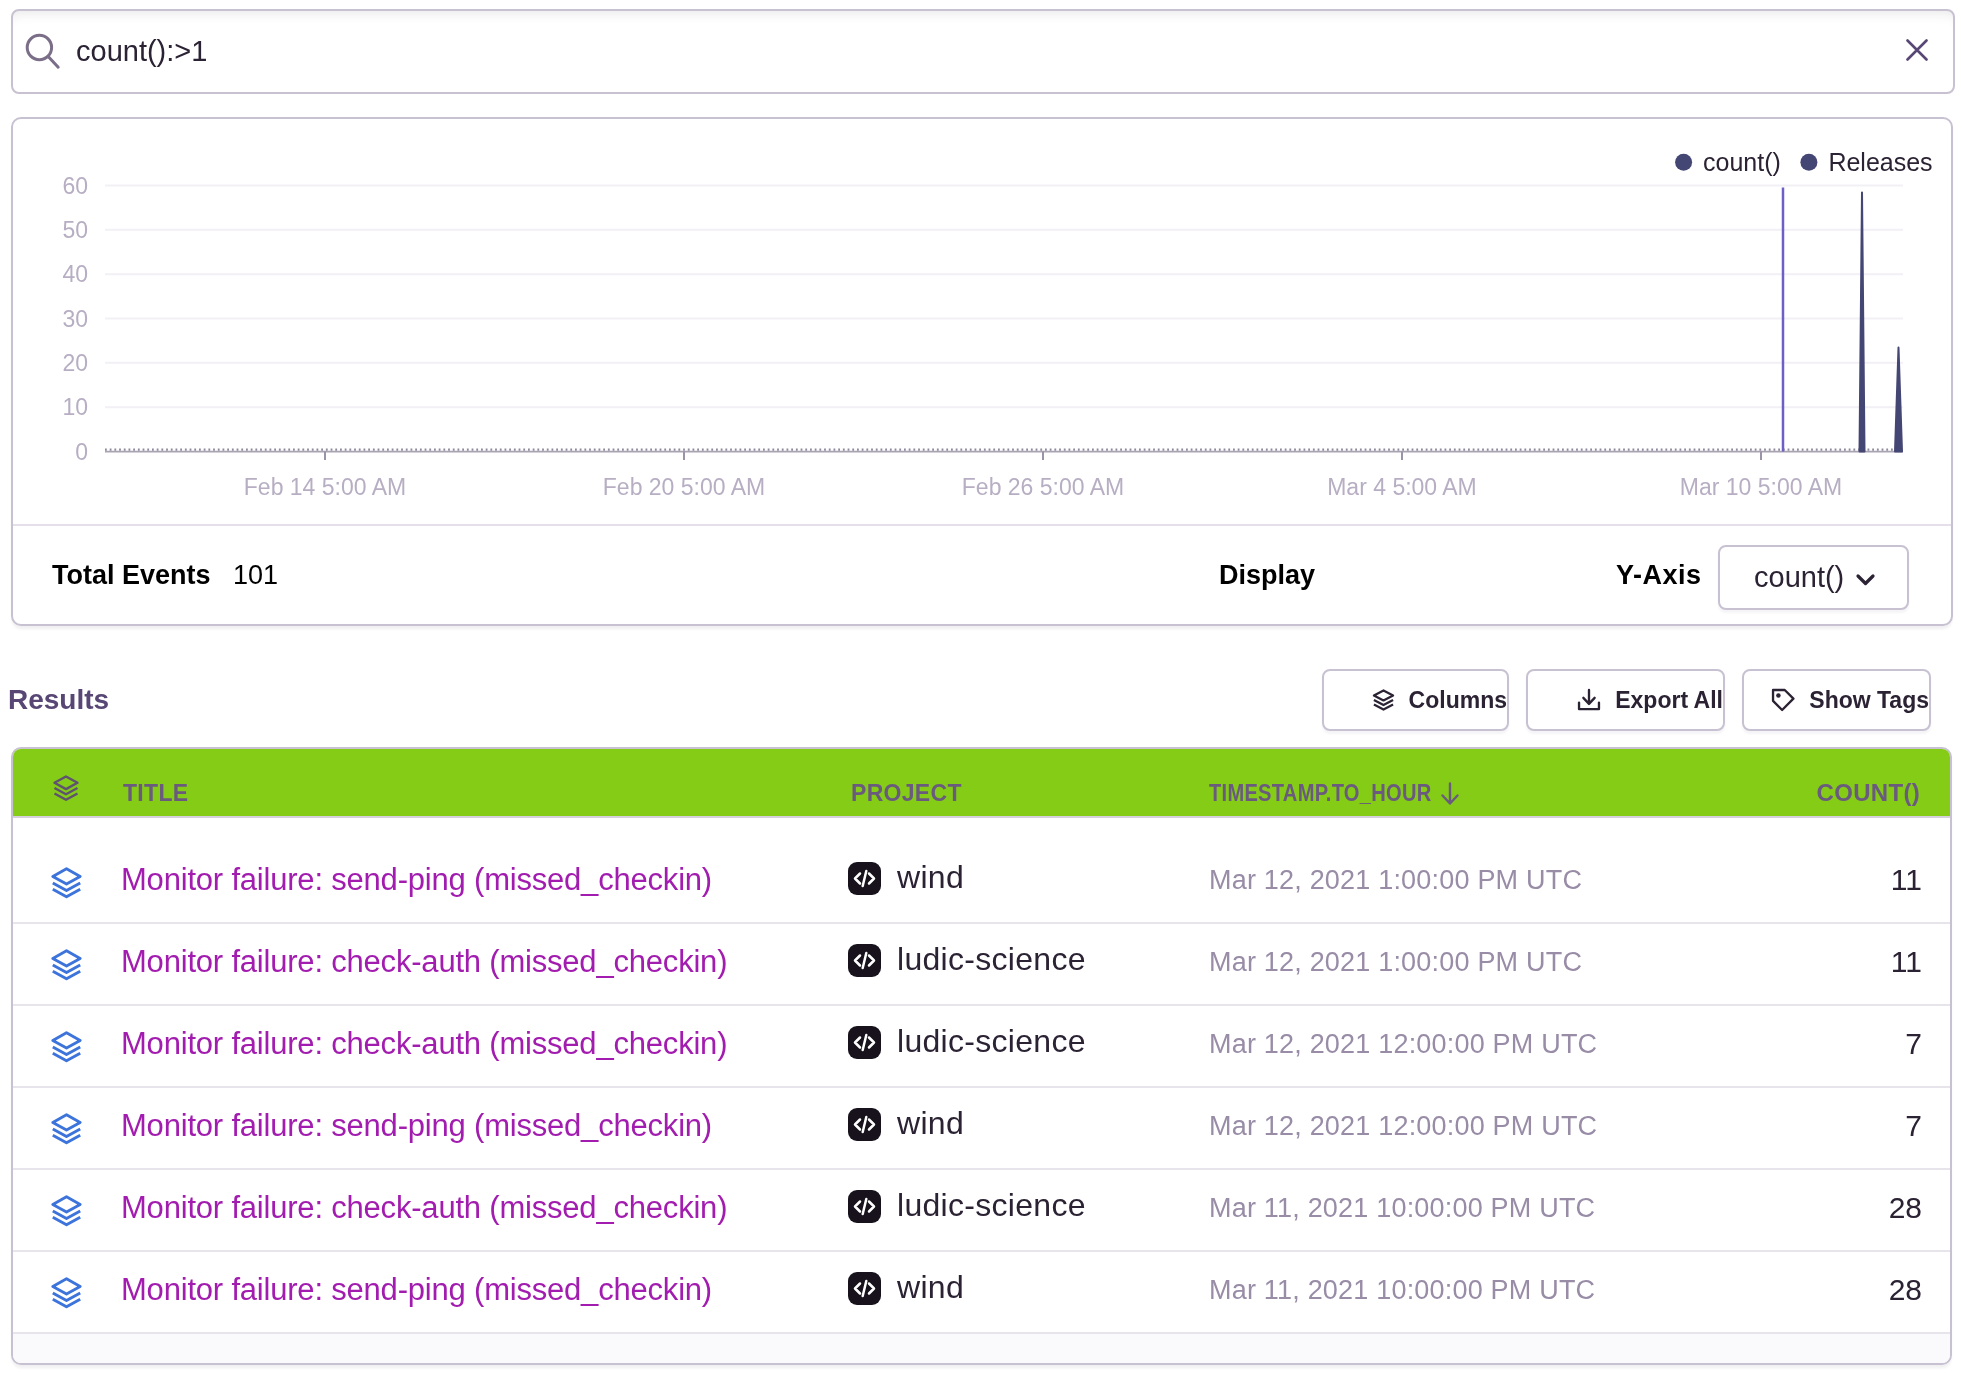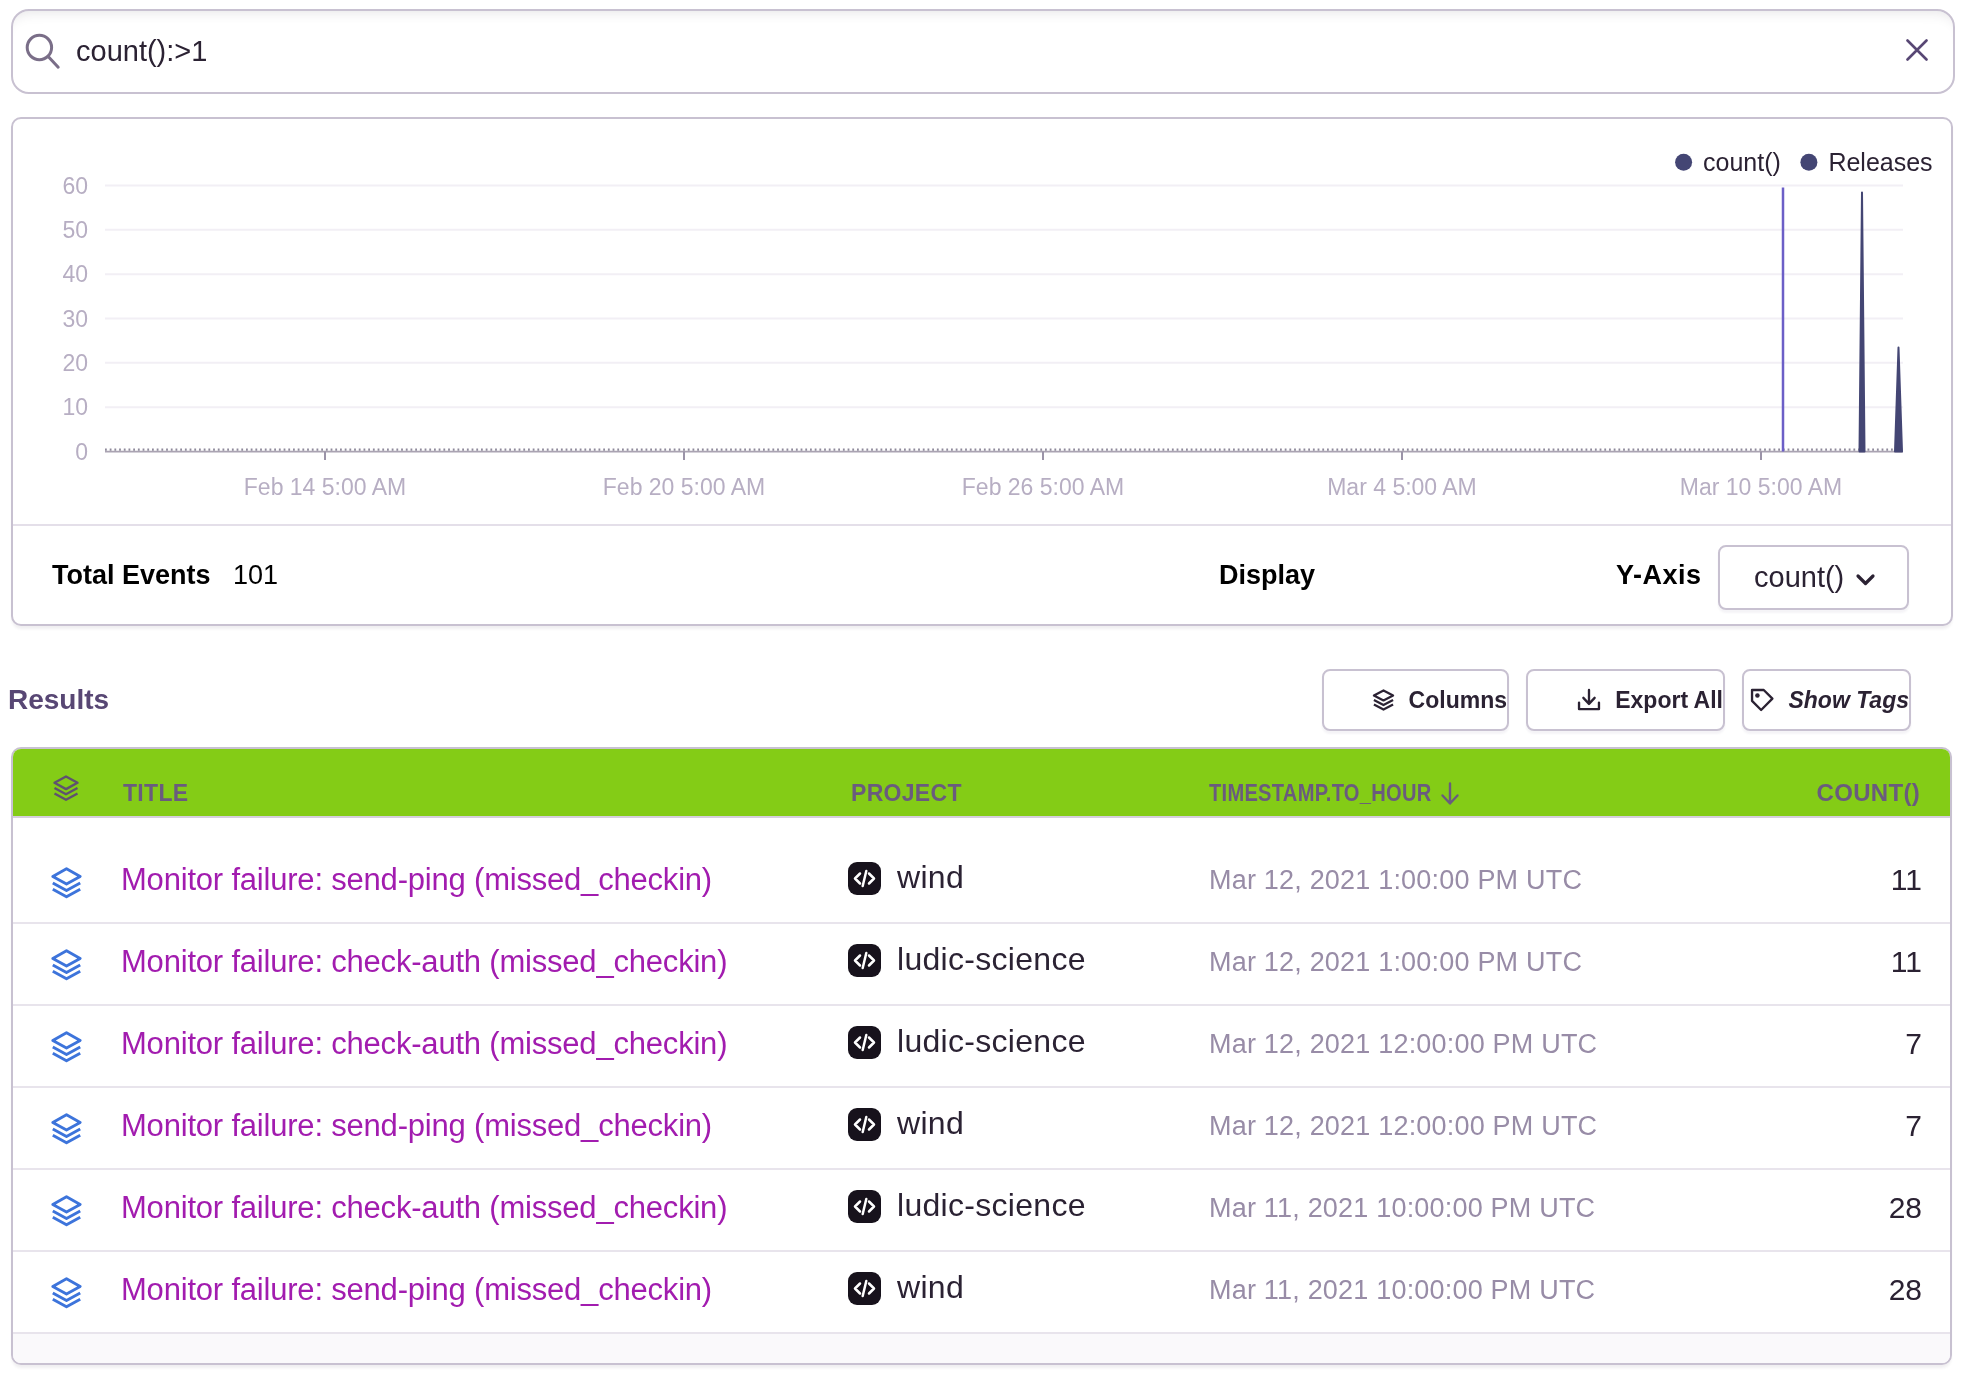--- a/index.html
+++ b/index.html
@@ -1,20 +1,20 @@
 <!DOCTYPE html>
 <html><head>
 <meta charset="utf-8">
 <style>
 * { margin:0; padding:0; box-sizing:border-box; }
 html,body { width:1962px; height:1374px; background:#fff; font-family:"Liberation Sans",sans-serif; position:relative; }
 .abs { position:absolute; }
 
 
-#search { left:11px; top:9px; width:1944px; height:85px; border:2px solid #c8c1d1; border-radius:18px; background:#fff; box-shadow: inset 0 12px 14px -12px rgba(43,34,51,0.14); padding-left: 23px; }
+#search { left:11px; top:9px; width:1944px; height:85px; border:2px solid #c8c1d1; border-radius:8px; background:#fff; box-shadow: inset 0 12px 14px -12px rgba(43,34,51,0.14); padding-left: 23px; }
 #search .mag { position:absolute; left:12px; top:22px; }
 #search .q { position:absolute; left:63px; top:24px; font-size:29px; color:#2b2233; }
 #search .x { position:absolute; left:1893px; top:28px; }
 
 
 #chartpanel { left:11px; top:117px; width:1942px; height:509px; border:2px solid #c8c1d1; border-radius:10px; background:#fff; box-shadow:0 4px 3px -1px rgba(43,34,51,0.07); }
 #chartsvg { position:absolute; left:0; top:0; }
 #cfoot { position:absolute; left:0; top:405px; width:1938px; height:100px; border-top:2px solid #e4dfe9; }
 .tel { position:absolute; font-size:27px; color:#000000; }
 .telb { font-weight:bold; }
@@ -123,21 +123,21 @@
     </svg>
   Columns
 </div>
 <div class="btn abs" style="left:1526px; width:199px;">
   <svg width="26" height="26" viewBox="0 0 30 30">
       <path d="M15 3.5 L15 18.5 M8.5 12.5 L15 19.5 L21.5 12.5" fill="none" stroke="#2b2233" stroke-width="2.7" stroke-linecap="round" stroke-linejoin="round"></path>
       <path d="M3.5 18 L3.5 25.5 L26.5 25.5 L26.5 18" fill="none" stroke="#2b2233" stroke-width="2.7" stroke-linecap="round" stroke-linejoin="round"></path>
     </svg>
   Export All
 </div>
-<div class="btn abs" style="left:1742px; width:169px;font-style:italic;">
+<div class="btn abs" style="left:1742px; width:189px;">
   <svg width="26" height="26" viewBox="0 0 30 30">
       <path d="M3.5 3.5 L17 3.5 L27 13.5 L14 26.5 L3.5 16 Z" fill="none" stroke="#2b2233" stroke-width="2.7" stroke-linejoin="round"></path>
       <circle cx="9.7" cy="9.7" r="2.6" fill="#2b2233"></circle>
     </svg>
   Show Tags
 </div>
 
 <div id="table" class="abs">
   <div id="thead">
     <svg style="position:absolute;left:39px;top:25px;" width="28" height="28" viewBox="0 0 28 28">

